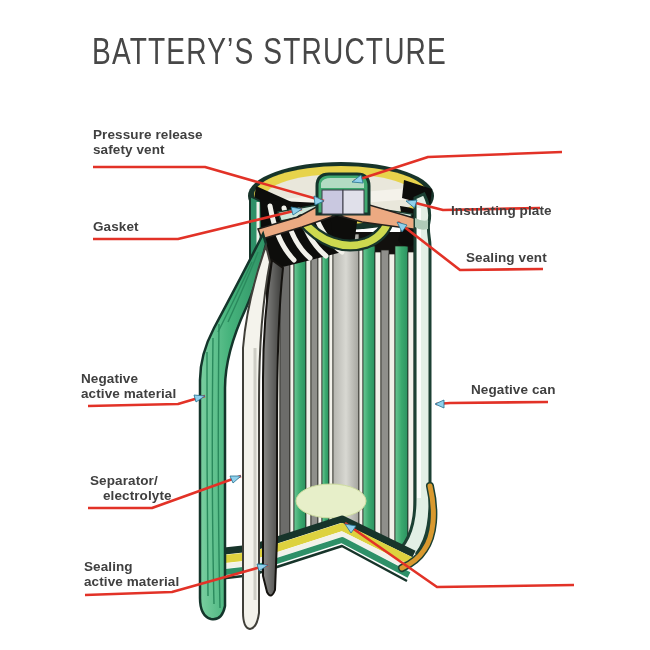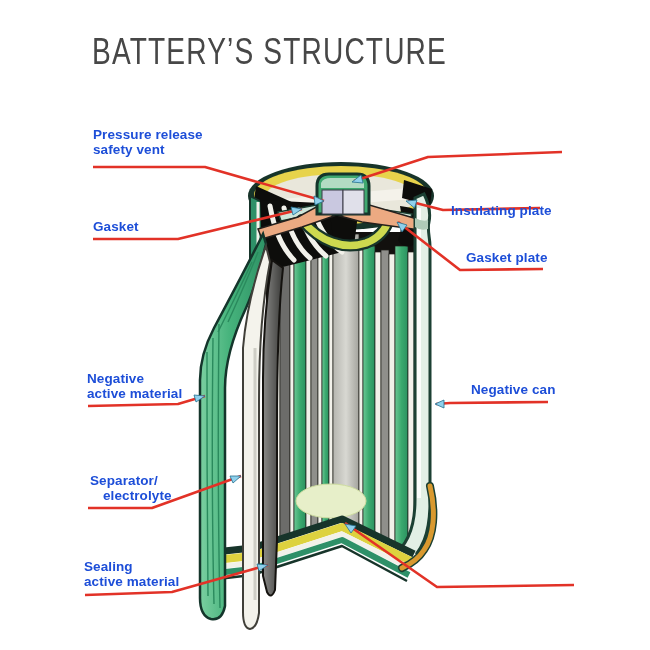--- a/index.html
+++ b/index.html
@@ -6,21 +6,21 @@
   body{width:650px;height:650px;overflow:hidden;}
   .stage{position:relative;width:650px;height:574px;font-family:"Liberation Sans",sans-serif;background:#ffffff;}
   .title{
     position:absolute;left:92px;top:31px;margin:0;
     font-size:37px;font-weight:400;color:#474747;letter-spacing:1.5px;
     transform:scaleX(.76);transform-origin:0 50%;white-space:nowrap;
   }
   .art{position:absolute;left:0;top:0;width:650px;height:650px;}
   .lbl{
     position:absolute;font-size:13.5px;line-height:15px;font-weight:bold;
-    color:#1d4ed8;white-space:nowrap;letter-spacing:.1px;
+    color:#404040;white-space:nowrap;letter-spacing:.1px;
   }
   .sym{font-family:"DejaVu Sans",sans-serif;font-size:13.5px;font-weight:bold;margin-right:1px;}
   .indent{margin-left:13px;text-align:center;}
 </style>
 </head>
 <body>
 
 <div class="stage">
 
   <h1 class="title">BATTERY’S STRUCTURE</h1>
@@ -184,24 +184,24 @@
   <div class="lbl" style="left:93px;top:219px">
     <span>Gasket</span>
   </div>
 
 
   <div class="lbl" style="left:451px;top:203px">
     <span>Insulating plate</span>
   </div>
 
   <div class="lbl" style="left:466px;top:250px">
-    <span>Gasket plate</span>
-  </div>
-
-  <div class="lbl" style="left:87px;top:371px">
+    <span>Sealing vent</span>
+  </div>
+
+  <div class="lbl" style="left:81px;top:371px">
     <div>Negative</div>
     <div>active material</div>
   </div>
 
   <div class="lbl" style="left:90px;top:473px">
     <div>Separator/</div>
     <div class="indent">electrolyte</div>
   </div>
 
   <div class="lbl" style="left:84px;top:559px">

